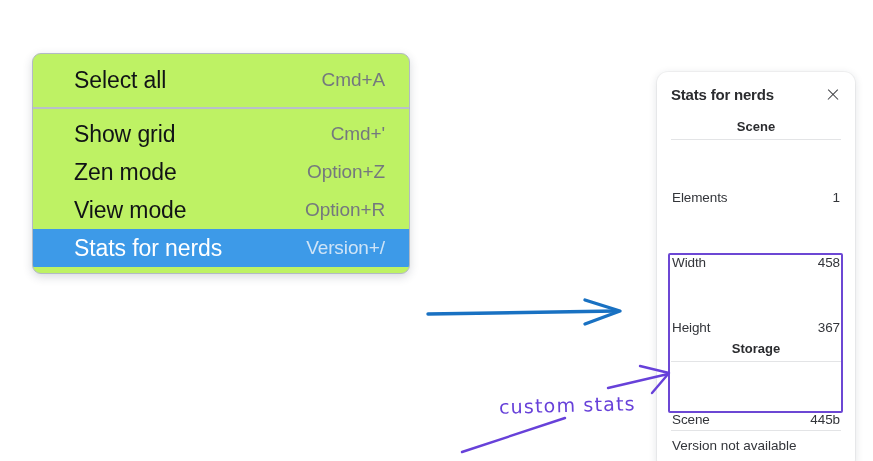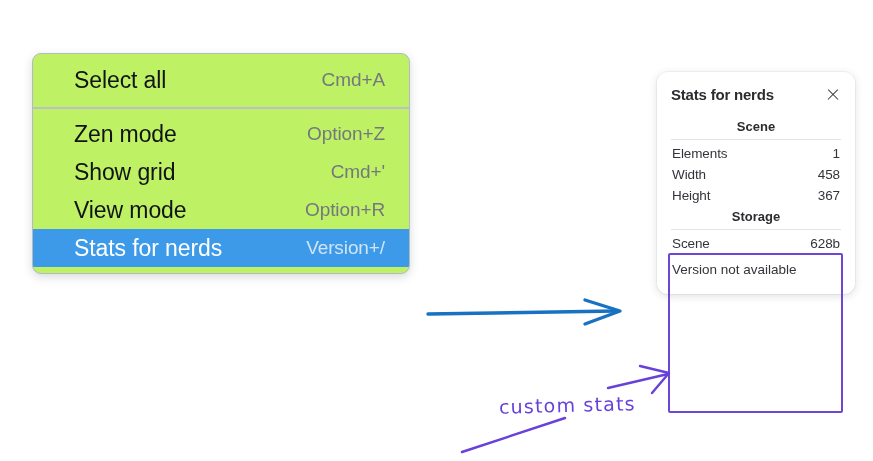--- a/index.html
+++ b/index.html
@@ -110,21 +110,21 @@
   }
   .hr { height: 1px; background: #e3e4e6; margin: 0 1px 3px 1px; }
   .stat-row {
     display: flex;
     justify-content: space-between;
     align-items: baseline;
     font-size: 13.5px;
     color: #33353a;
     padding: 3px 2px;
   }
-  .stat-row .k { letter-spacing: -0.1px; }
+  .stat-row .k { letter-spacing: -0.1px; margin-top: 44px; }
   .stat-row .v { letter-spacing: -0.1px; }
   .stat-full {
     font-size: 13.5px;
     color: #33353a;
     padding: 4px 2px 1px 2px;
   }
   
   #highlight-rect {
     position: absolute;
     left: 668px;
@@ -160,26 +160,26 @@
     <div class="menu-item">
       <span class="menu-label">Select all</span>
       <span class="menu-shortcut">Cmd+A</span>
     </div>
   </div>
 
   <div class="menu-divider"></div>
 
   <div class="menu-section">
     <div class="menu-item">
+      <span class="menu-label">Show grid</span>
+      <span class="menu-shortcut">Cmd+'</span>
+    </div>
+    <div class="menu-item">
       <span class="menu-label">Zen mode</span>
       <span class="menu-shortcut">Option+Z</span>
-    </div>
-    <div class="menu-item">
-      <span class="menu-label">Show grid</span>
-      <span class="menu-shortcut">Cmd+'</span>
     </div>
     <div class="menu-item">
       <span class="menu-label">View mode</span>
       <span class="menu-shortcut">Option+R</span>
     </div>
     <div class="menu-item highlighted">
       <span class="menu-label">Stats for nerds</span>
       <span class="menu-shortcut">Version+/</span>
     </div>
   </div>
@@ -208,21 +208,21 @@
       <span class="k">Height</span>
       <span class="v">367</span>
     </div>
   </div>
 
   <div>
     <div class="section-head">Storage</div>
     <div class="hr"></div>
     <div class="stat-row">
       <span class="k">Scene</span>
-      <span class="v">628b</span>
+      <span class="v">445b</span>
     </div>
   </div>
 
   <div>
     <div class="hr"></div>
     <div class="stat-full">Version not available</div>
   </div>
 
 </div>
 

